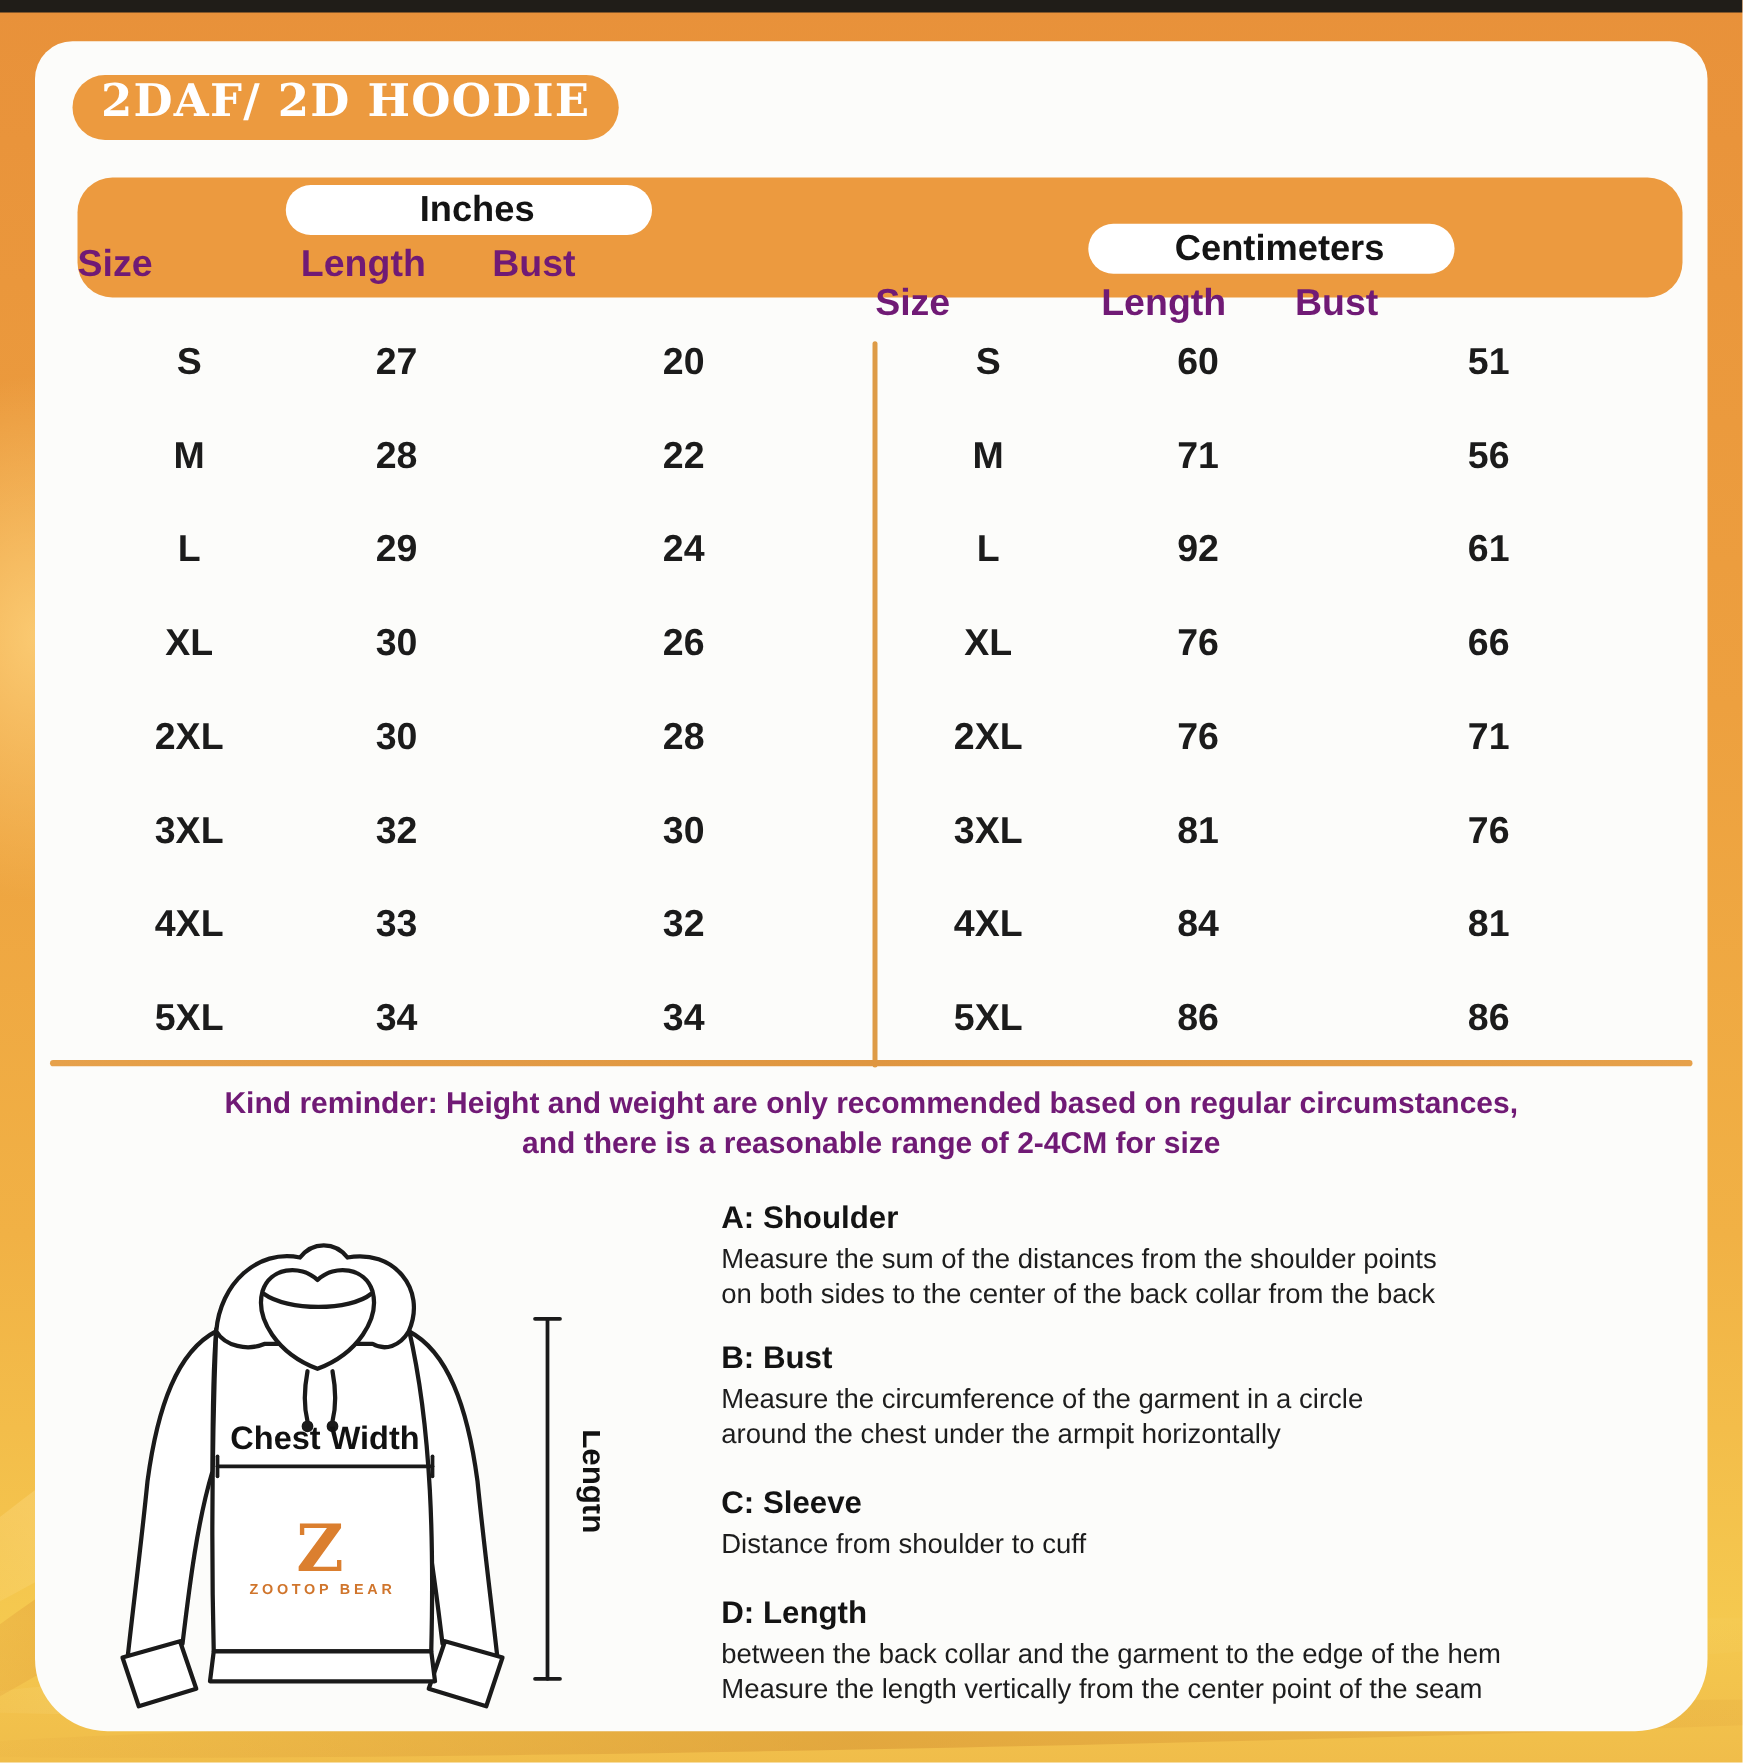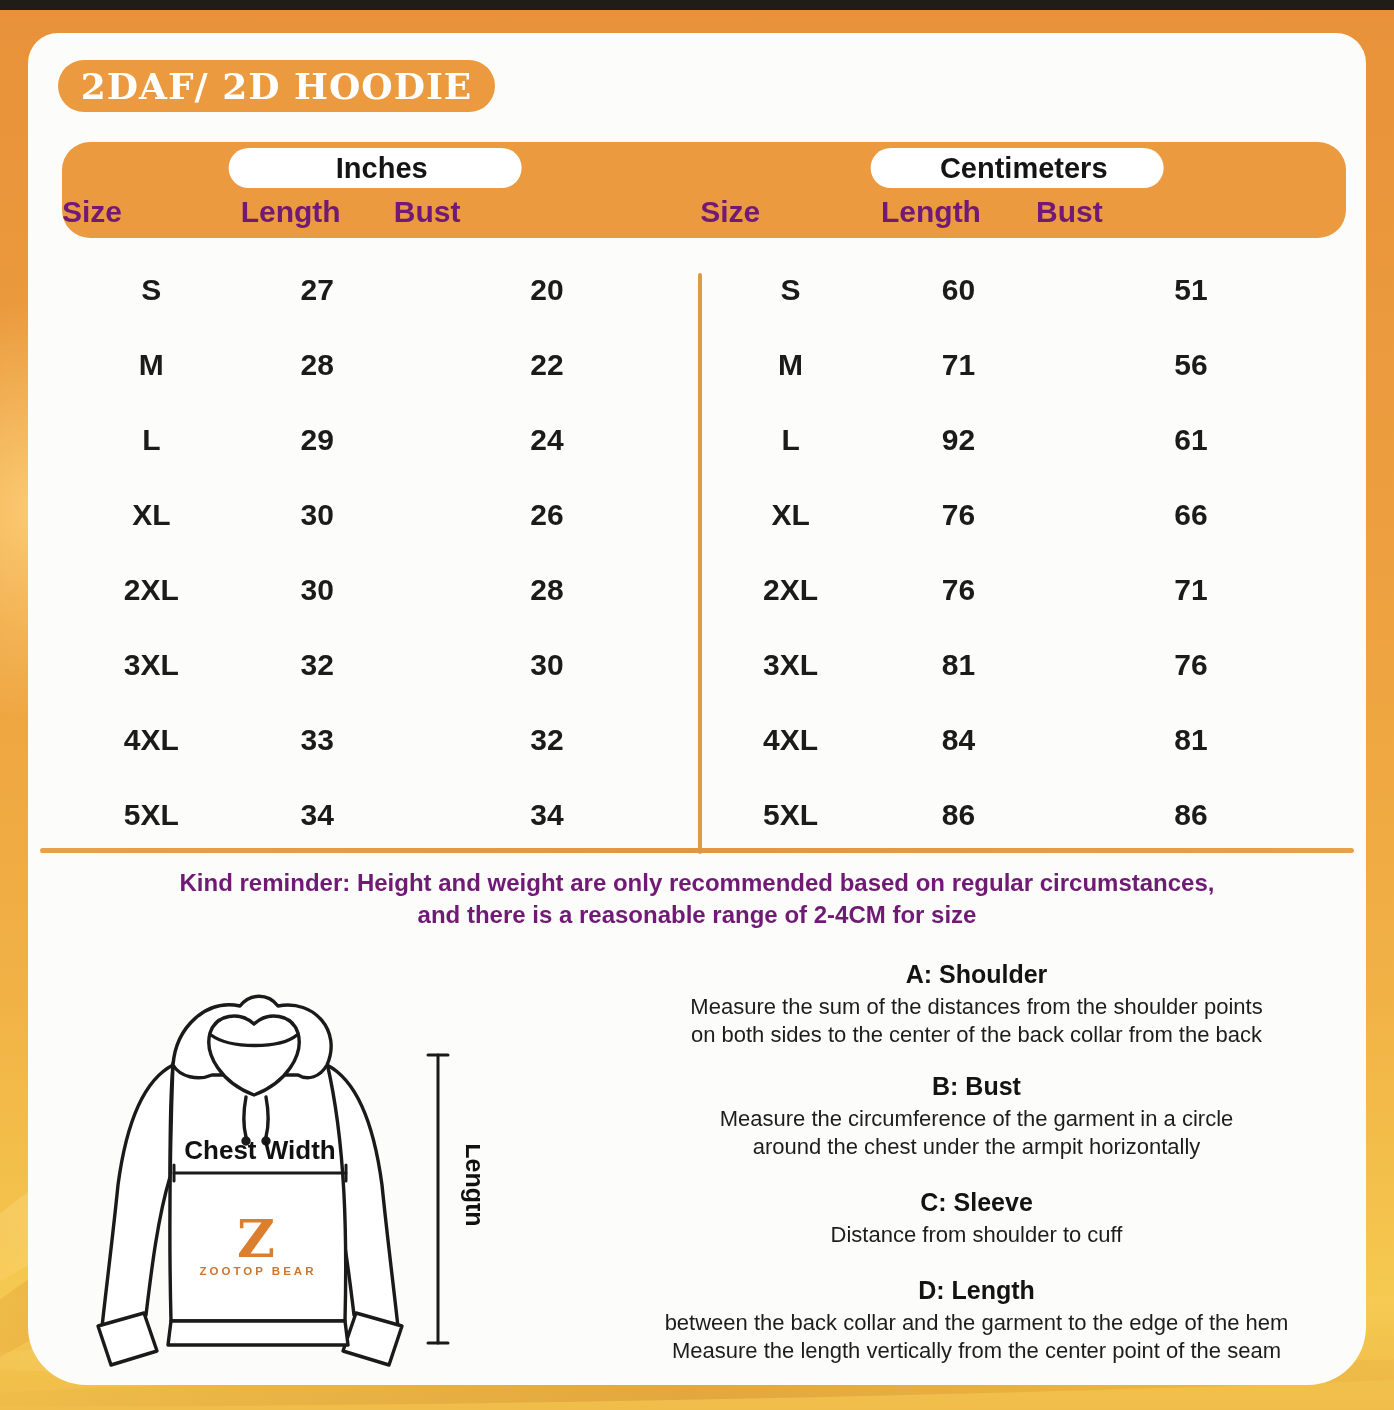--- a/index.html
+++ b/index.html
@@ -28,32 +28,32 @@
     border-radius:50%;}
   .top-strip{position:absolute;left:0;top:0;width:100%;height:10px;background:#201d18;}
 
   .card{
     position:absolute;left:28px;top:33px;width:1338px;height:1352px;
     background:#fcfcfa;border-radius:30px 30px 58px 58px;
   }
   .title-badge{
     position:absolute;left:30px;top:27px;width:437px;height:52px;
     background:#ec9a3f;border-radius:26px;
-    display:flex;align-items:center;justify-content:center;
+    display:flex;align-items:flex-start;justify-content:center;
   }
   .title-badge span{
     font-family:"DejaVu Serif", serif;font-weight:bold;font-size:36px;color:#ffffff;letter-spacing:1px;
   }
   .header-band{
     position:absolute;left:34px;top:109px;width:1284px;height:96px;
     background:#ec9a3f;border-radius:28px;display:flex;
   }
   .band-half{position:relative;height:100%;}
   .band-half.left{width:49.7%;}
-  .band-half.right{width:50.3%;}
+  .band-half.right{width:50.3%;margin-top:31px;}
   .unit-pill{
     position:absolute;top:6px;left:50%;transform:translateX(-52%);
     width:280px;height:40px;background:#ffffff;border-radius:21px;
     display:flex;align-items:center;justify-content:center;
     font-weight:700;font-size:29px;color:#141414;padding-left:13px;
   }
   .col-headers{
     position:absolute;bottom:9px;left:0;width:100%;
     display:grid;grid-template-columns:28% 24% 48%;
   }
@@ -73,21 +73,21 @@
     position:absolute;left:12px;top:815px;width:1314px;height:5px;border-radius:3px;
     background:linear-gradient(90deg,#e6a14b,#df9640,#e6a14b);
   }
   .reminder{
     position:absolute;left:0;top:834px;width:100%;text-align:center;
     font-weight:700;font-size:24px;line-height:32px;color:#701a75;
   }
 
   .diagram{position:absolute;left:42px;top:952px;width:410px;height:400px;}
 
-  .guide{position:absolute;left:576px;top:927px;width:745px;text-align:center;}
+  .guide{position:absolute;left:549px;top:927px;width:745px;}
   .guide-block{margin-bottom:23px;}
   .guide-block.tight{margin-bottom:27px;}
   .guide-heading{font-weight:700;font-size:25px;color:#131313;margin-bottom:4px;}
   .guide-line{font-size:22px;line-height:28px;color:#1d1d1d;}
 </style>
 </head>
 <body>
 
 <div class="bg-glow"></div>
 <div class="wave wave1"></div>

